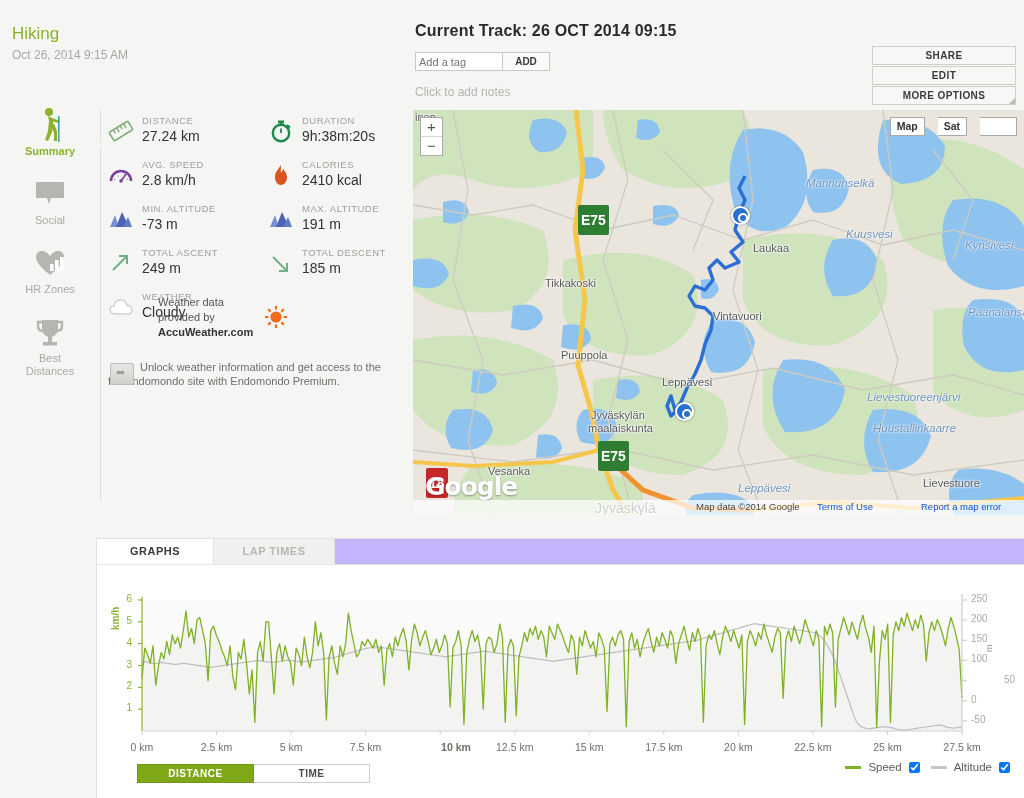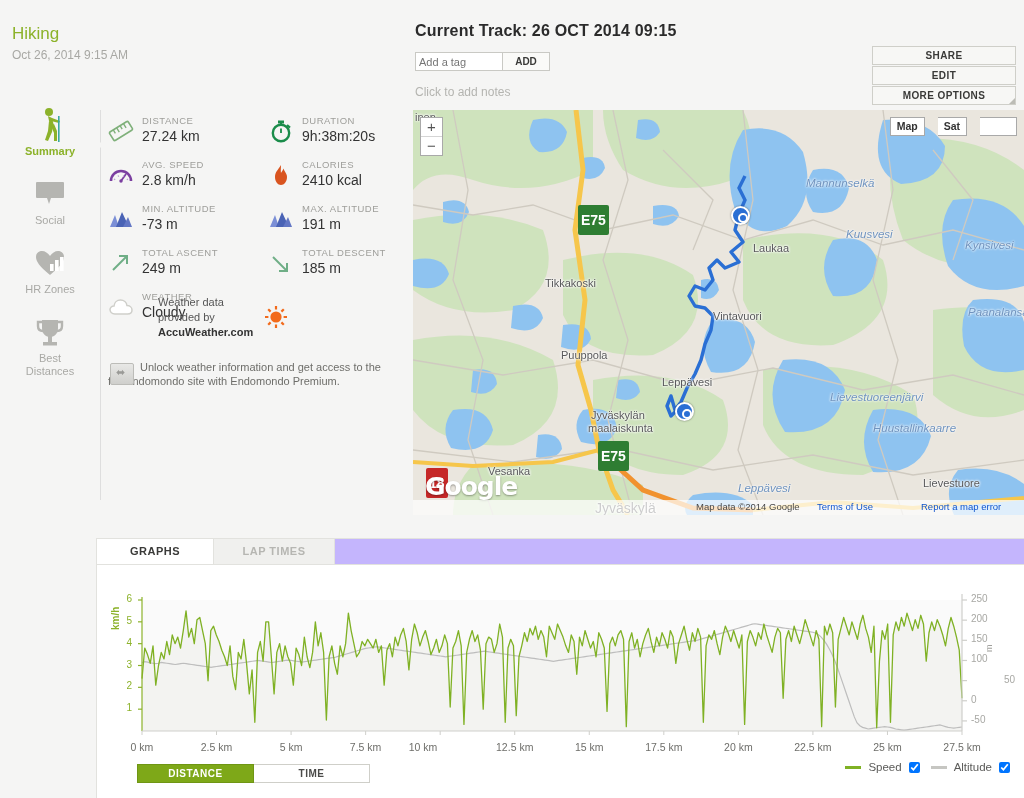--- a/index.html
+++ b/index.html
@@ -417,21 +417,21 @@
       <span class="map-lbl town" style="left:2px;   top:1px;">inen</span>
       <span class="map-lbl town" style="left:132px; top:167px;">Tikkakoski</span>
       <span class="map-lbl water" style="left:393px; top:67px;">Mannunselkä</span>
       <span class="map-lbl water" style="left:433px; top:118px;">Kuusvesi</span>
       <span class="map-lbl water" style="left:552px; top:129px;">Kynsivesi</span>
       <span class="map-lbl town" style="left:340px; top:132px;">Laukaa</span>
       <span class="map-lbl water" style="left:555px; top:196px;">Paanalansa</span>
       <span class="map-lbl town" style="left:300px; top:200px;">Vintavuori</span>
       <span class="map-lbl town" style="left:148px; top:239px;">Puuppola</span>
       <span class="map-lbl town" style="left:249px; top:266px;">Leppävesi</span>
-      <span class="map-lbl water" style="left:417px; top:281px;">Lievestuoreenjärvi</span>
+      <span class="map-lbl water" style="left:454px; top:281px;">Lievestuoreenjärvi</span>
       <span class="map-lbl town" style="left:178px; top:299px;">Jyväskylän</span>
       <span class="map-lbl town" style="left:175px; top:312px;">maalaiskunta</span>
       <span class="map-lbl water" style="left:460px; top:312px;">Huustallinkaarre</span>
       <span class="map-lbl town" style="left:75px;  top:355px;">Vesanka</span>
       <span class="map-lbl water" style="left:325px; top:372px;">Leppävesi</span>
       <span class="map-lbl town" style="left:510px; top:367px;">Lievestuore</span>
       <span class="map-lbl city" style="left:182px; top:390px;">Jyväskylä</span>
     </div>
 
     <span class="shield" style="left:165px; top:95px;  background:#2e7d32;">E75</span>
@@ -499,21 +499,21 @@
       <div class="y2tick" style="left: 971px; top: 653.462px;">100</div>
       <div class="y2tick" style="left: 971px; top: 633.308px;">150</div>
       <div class="y2tick" style="left: 971px; top: 613.154px;">200</div>
       <div class="y2tick" style="left: 971px; top: 593px;">250</div>
     </div>
   <div id="xticks">
       <div class="xtick" style="left: 112px;">0 km</div>
       <div class="xtick" style="left: 186.545px;">2.5 km</div>
       <div class="xtick" style="left: 261.091px;">5 km</div>
       <div class="xtick" style="left: 335.636px;">7.5 km</div>
-      <div class="xtick" style="left: 393px;">10 km</div>
+      <div class="xtick" style="left: 426px; font-weight: bold;">10 km</div>
       <div class="xtick" style="left: 484.727px;">12.5 km</div>
       <div class="xtick" style="left: 559.273px;">15 km</div>
       <div class="xtick" style="left: 633.818px;">17.5 km</div>
       <div class="xtick" style="left: 708.364px;">20 km</div>
       <div class="xtick" style="left: 782.909px;">22.5 km</div>
       <div class="xtick" style="left: 857.455px;">25 km</div>
       <div class="xtick" style="left: 932px;">27.5 km</div>
     </div>
 
   <div class="toggle">

